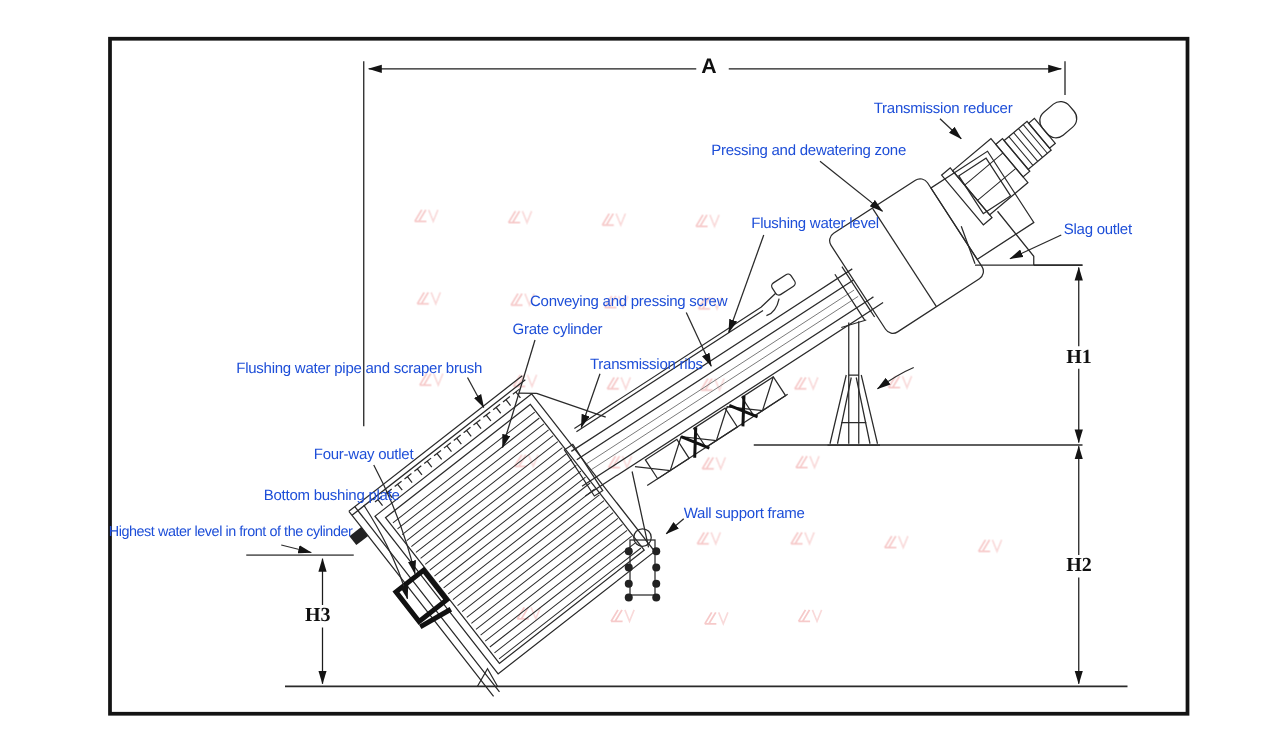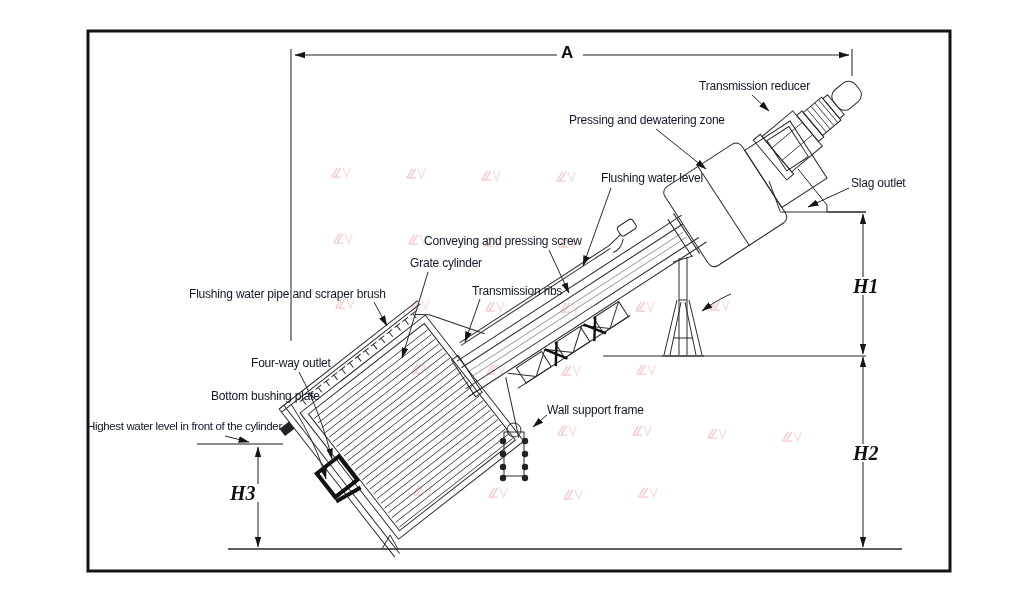--- a/index.html
+++ b/index.html
@@ -2,29 +2,29 @@
 <html><head>
 <meta charset="utf-8">
 <style>
   html,body{margin:0;padding:0;background:#ffffff;}
   .stage{
     position:relative;width:1024px;height:591px;background:#ffffff;overflow:hidden;
     font-family:"Liberation Sans",sans-serif;
   }
   .stage svg{position:absolute;left:0;top:0;}
   .lbl{
-    position:absolute;font-size:12px;line-height:14px;color:#0f172a;
+    position:absolute;font-size:12px;line-height:14px;color:#1d4ed8;
     white-space:nowrap;letter-spacing:-0.2px;
   }
   .lbl.small{font-size:11.5px;letter-spacing:-0.35px;}
   .dim{
     position:absolute;font-weight:bold;color:#101010;background:#ffffff;
     padding:0 3px;white-space:nowrap;
   }
-  .dim.serif{font-family:"Liberation Serif",serif;font-size:20px;line-height:18px;font-style:italic;}
+  .dim.serif{font-family:"Liberation Serif",serif;font-size:16px;line-height:18px;}
   .dim.sans{font-family:"Liberation Sans",sans-serif;font-size:17px;line-height:18px;}
 </style>
 </head>
 <body>
 
 <div class="stage">
 
 <svg width="1024" height="591" viewBox="0 0 1024 591">
   <defs>
     <marker id="ar" viewBox="0 0 10 6" refX="9.5" refY="3" markerWidth="11" markerHeight="7" orient="auto-start-reverse">
@@ -200,15 +200,15 @@
 <div class="lbl" style="left:472px;top:284px">Transmission ribs</div>
 <div class="lbl" style="left:189px;top:287px">Flushing water pipe and scraper brush</div>
 <div class="lbl" style="left:251px;top:356px">Four-way outlet</div>
 <div class="lbl" style="left:211px;top:389px">Bottom bushing plate</div>
 <div class="lbl small" style="left:87px;top:419px">Highest water level in front of the cylinder</div>
 <div class="lbl" style="left:547px;top:403px">Wall support frame</div>
 
 <div class="dim sans" style="left:558px;top:44px">A</div>
 <div class="dim serif" style="left:850px;top:277px">H1</div>
 <div class="dim serif" style="left:850px;top:444px">H2</div>
-<div class="dim serif" style="left:227px;top:484px">H3</div>
+<div class="dim serif" style="left:241px;top:484px">H3</div>
 
 </div>
 
 </body></html>

